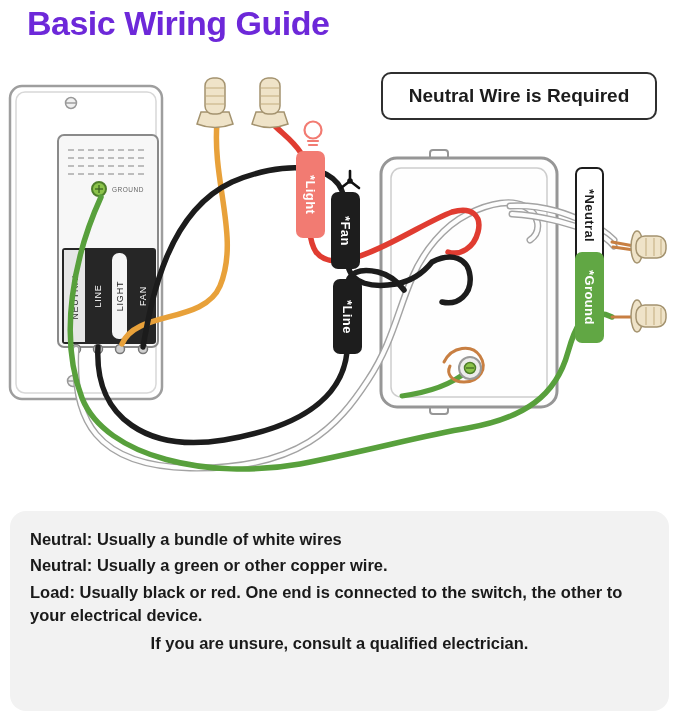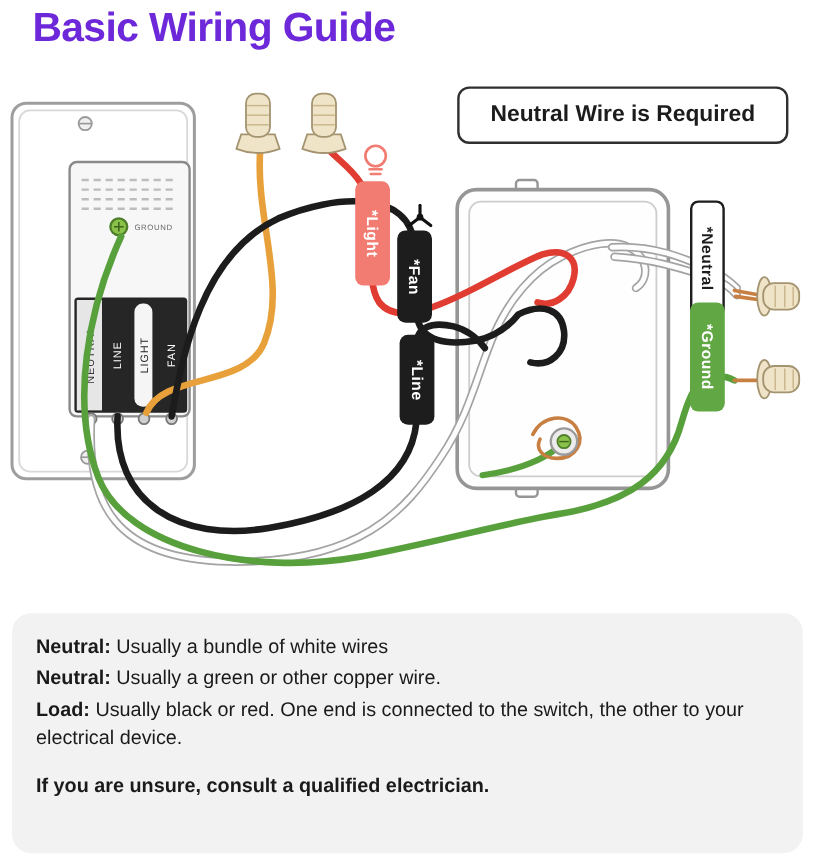--- a/index.html
+++ b/index.html
@@ -28,22 +28,22 @@
   .tag-fan{left:331px;top:192px;width:29px;height:77px;background:#1d1d1d;}
   .tag-line{left:333px;top:279px;width:29px;height:75px;background:#1d1d1d;}
   .tag-neutral{left:575px;top:167px;width:29px;height:97px;background:#ffffff;
     border:2.5px solid #1d1d1d;color:#1d1d1d;}
   .tag-ground{left:575px;top:252px;width:29px;height:91px;background:#61a744;}
   .notes{
     position:absolute;left:10px;top:511px;width:659px;height:200px;
     background:#f2f2f2;border-radius:16px;box-sizing:border-box;
     padding:17px 20px;overflow:hidden;
   }
-  .notes p{margin:0 0 3px 0;font-size:16.5px;line-height:1.42;color:#1a1a1a;}
-  .notes .footer{font-weight:700;margin-top:16px;}
+  .notes p{margin:0 0 3px 0;font-size:16.5px;line-height:1.42;color:#1a1a1a;font-weight:bold;}
+  .notes .footer{font-weight:700;margin-top:4px;text-align:center;}
 </style>
 </head>
 <body>
 
 <div class="page-title">Basic Wiring Guide</div>
 
 <div class="callout">
   <span>Neutral Wire is Required</span>
 </div>
 

